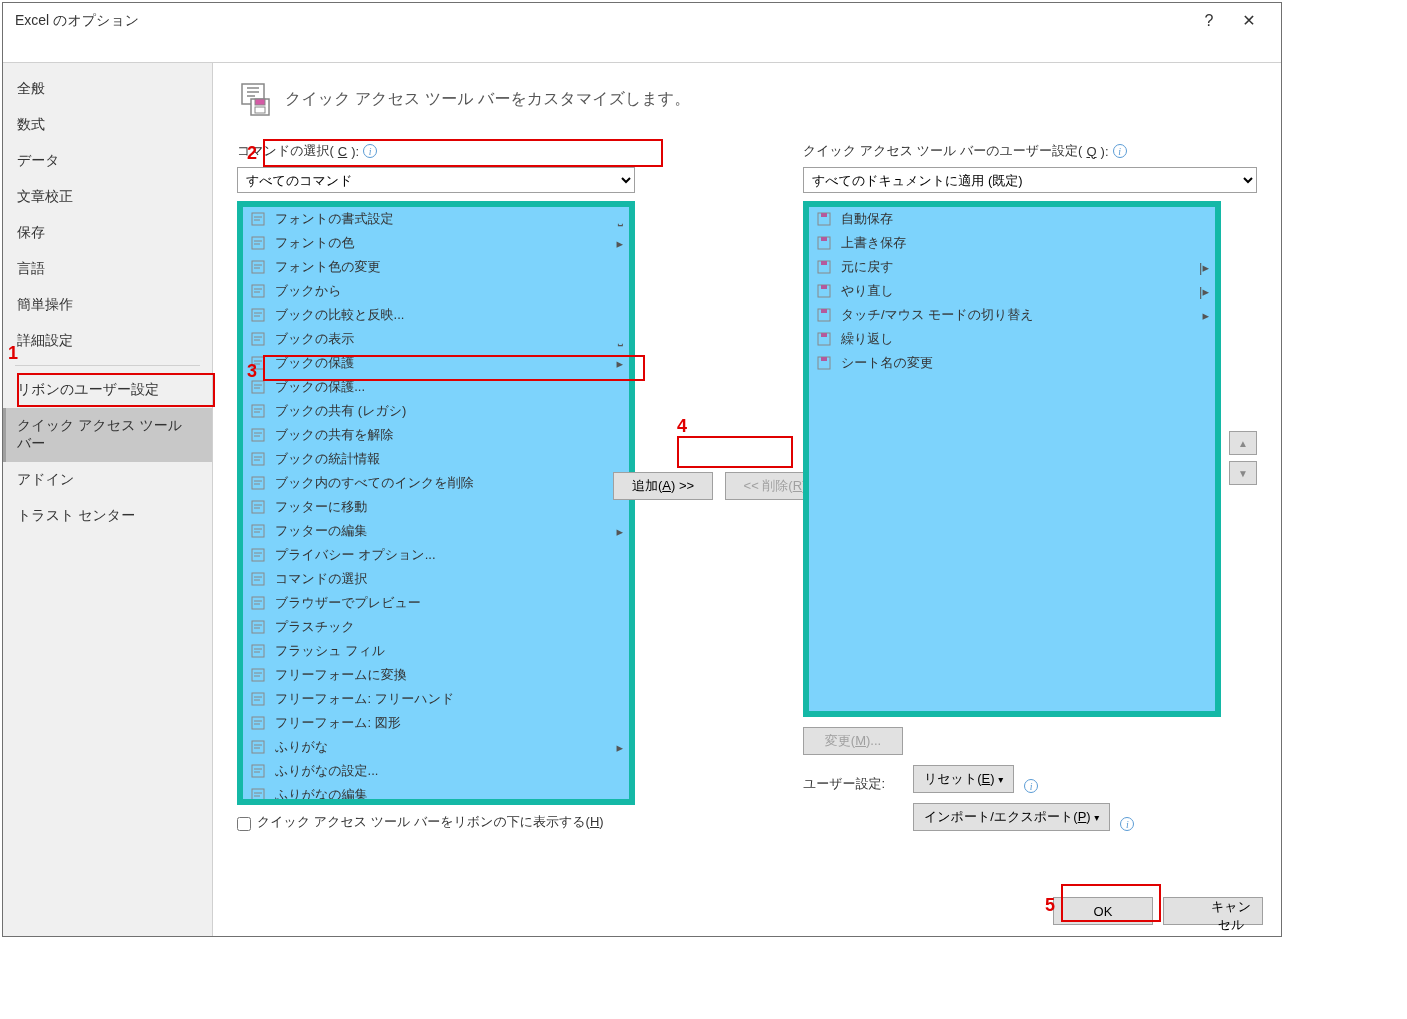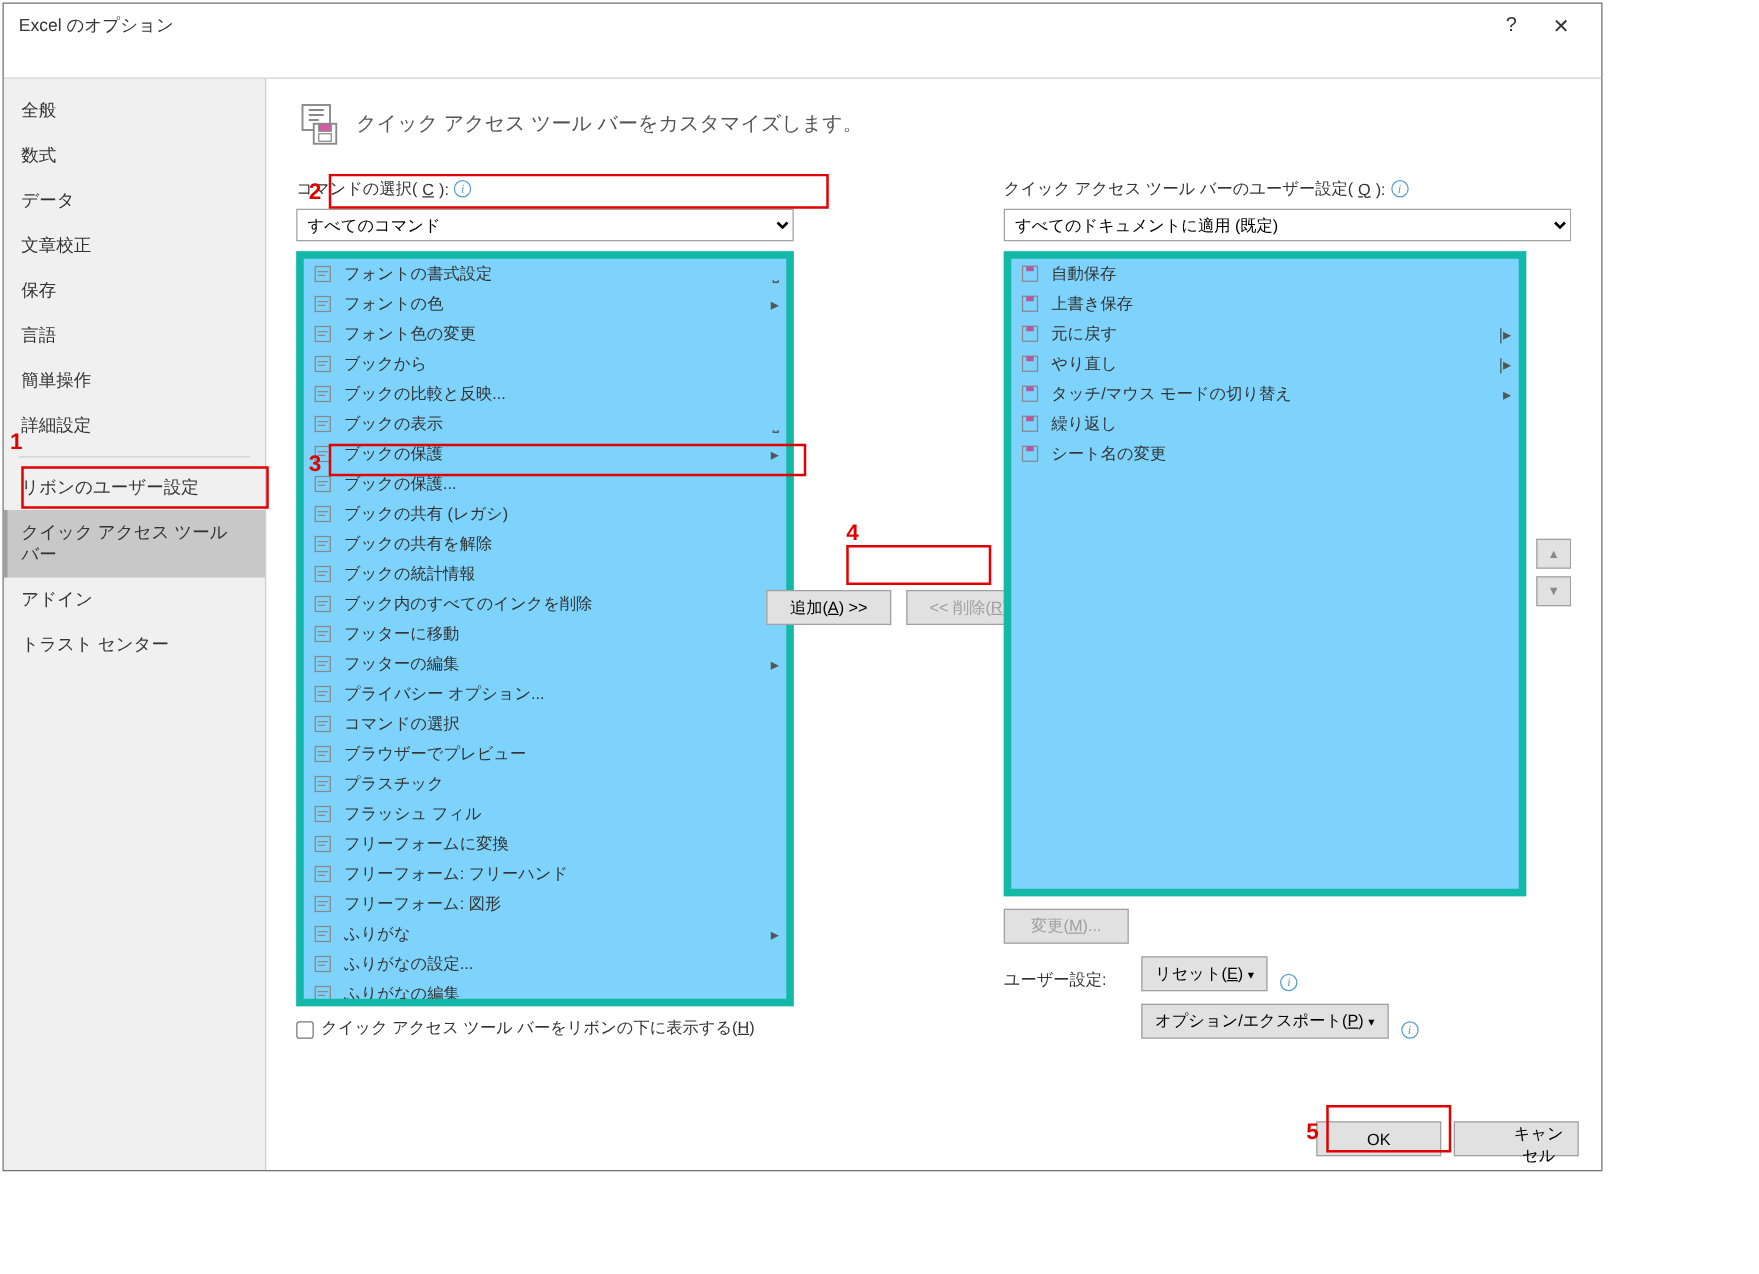--- a/index.html
+++ b/index.html
@@ -475,21 +475,21 @@
               <div class="row">
                 <span style="width:100px;">ユーザー設定:</span>
                 <button class="btn dd-btn">
                   <span>リセット(</span><span class="und">E</span><span>)</span>
                 </button>
                 <span class="info-icon">i</span>
               </div>
               <div class="row">
                 <span style="width:100px;"></span>
                 <button class="btn dd-btn">
-                  <span>オプション/エクスポート(</span><span class="und">P</span><span>)</span>
+                  <span>インポート/エクスポート(</span><span class="und">P</span><span>)</span>
                 </button>
                 <span class="info-icon">i</span>
               </div>
             </div>
           </div>
         </div>
 
       </div>
       <div class="footer">
         <button class="btn" style="width:88px;">OK</button>

